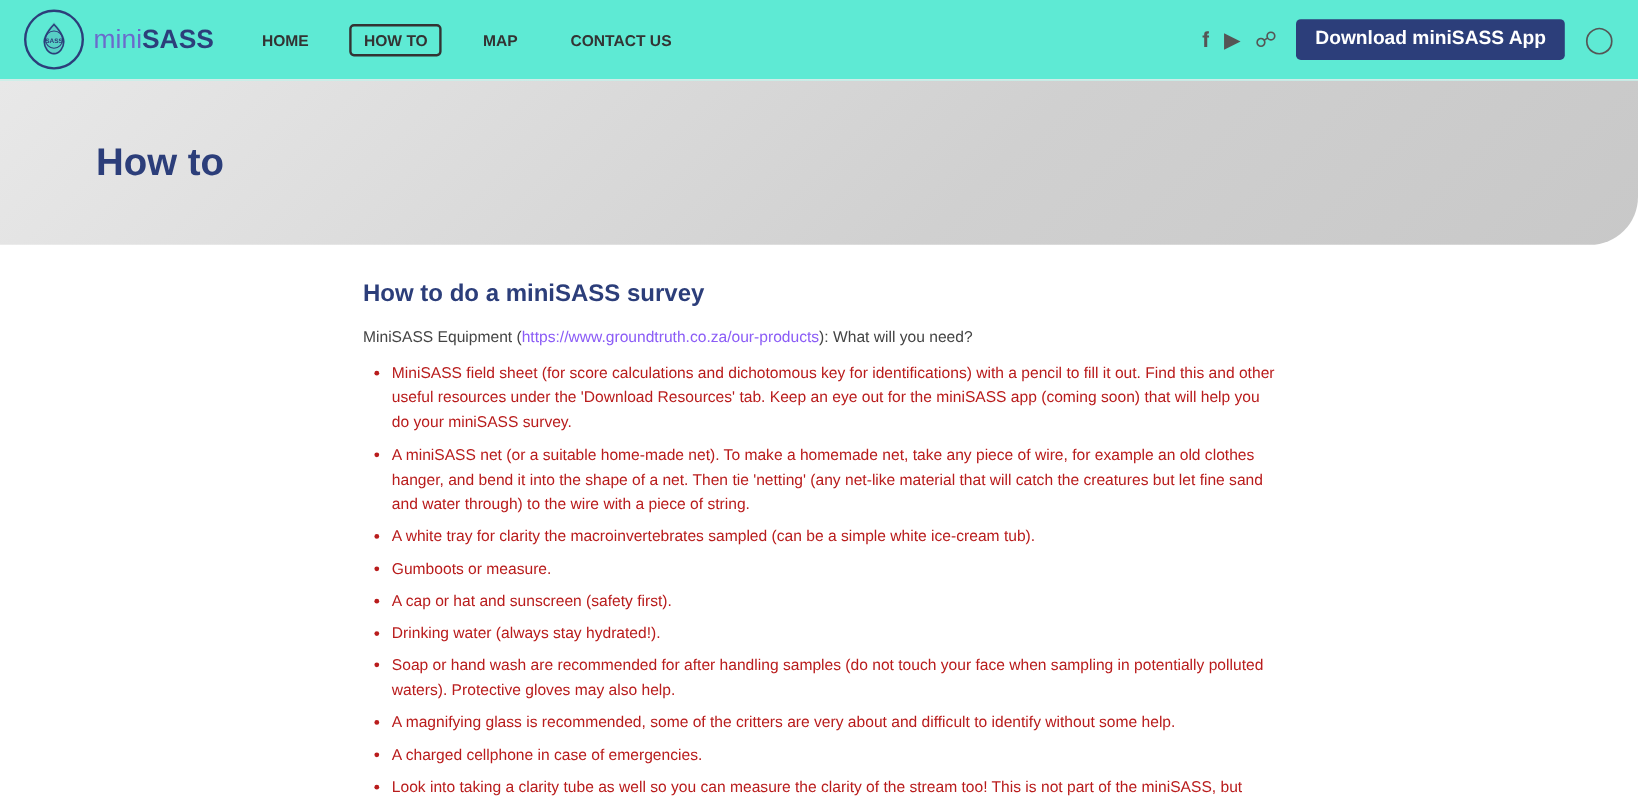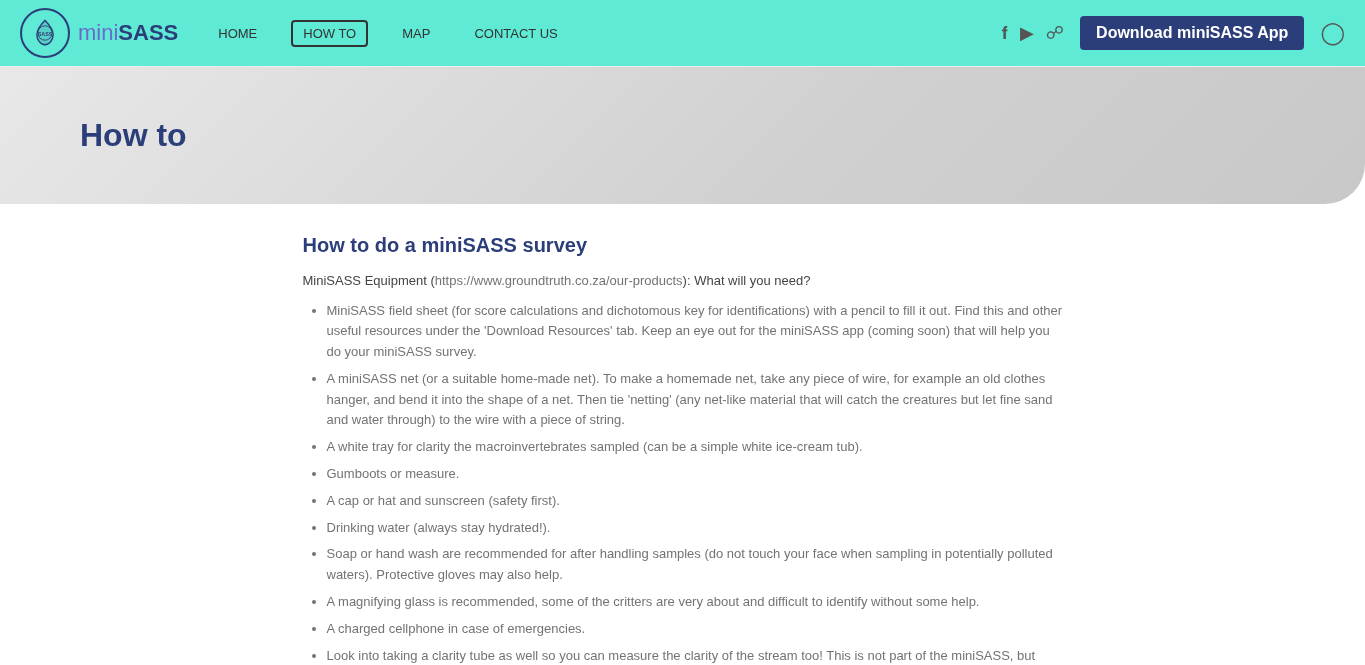--- a/index.html
+++ b/index.html
@@ -39,21 +39,21 @@
     .logo-text span.sass { color: #2c3e7a; font-weight: bold; }
 
     nav {
       display: flex;
       align-items: center;
       gap: 24px;
       flex: 1;
     }
     .nav-item {
       font-size: 13px;
-      font-weight: normal;
+      font-weight: bold;
       color: #333;
       text-decoration: none;
       cursor: pointer;
       padding: 4px 10px;
       border-radius: 4px;
     }
     .nav-item.active {
       border: 2px solid #333;
       border-radius: 4px;
     }
@@ -116,31 +116,31 @@
       font-weight: bold;
       margin-bottom: 14px;
     }
     .intro-text {
       font-size: 13px;
       color: #444;
       margin-bottom: 10px;
       line-height: 1.5;
     }
     .intro-text a, .bullet-item a {
-      color: #737373;
+      color: #8b5cf6;
       text-decoration: none;
     }
     .bullet-list {
       list-style: disc;
       padding-left: 24px;
       margin-bottom: 20px;
     }
     .bullet-item {
       font-size: 13px;
-      color: #737373;
+      color: #b91c1c;
       line-height: 1.6;
       margin-bottom: 6px;
     }
   </style>
 </head>
 <body>
 
 <div class="header">
   <div class="logo-area">
     <div class="logo-circle">

